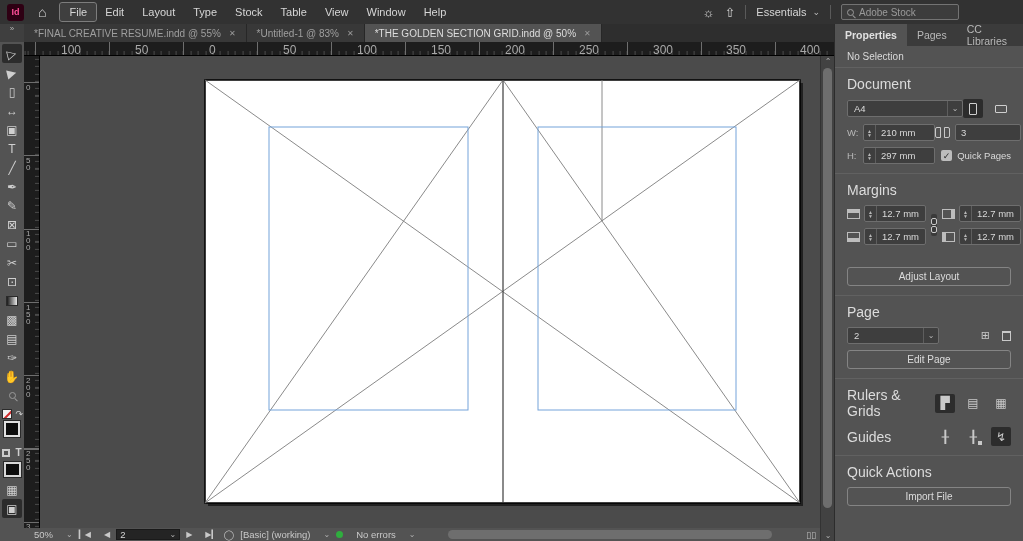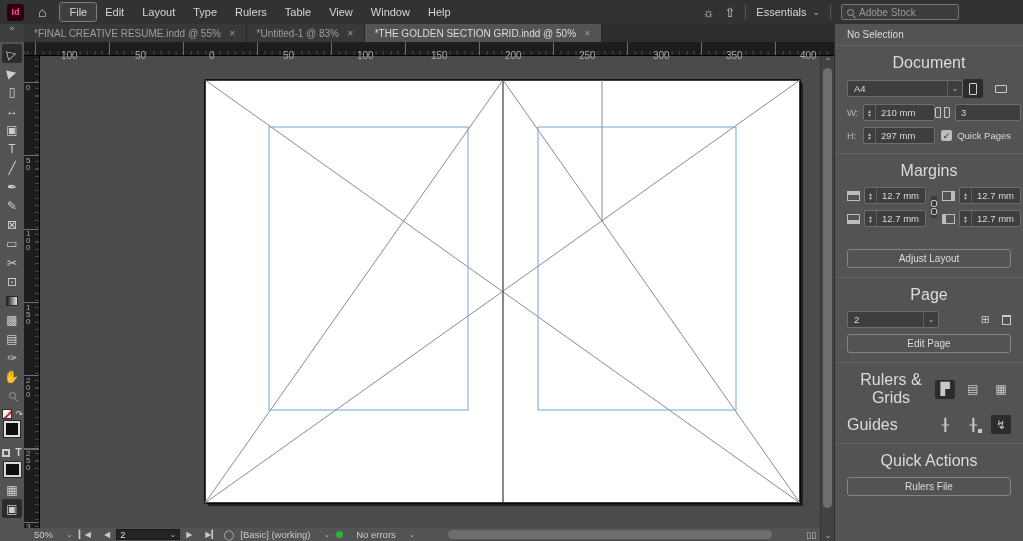--- a/index.html
+++ b/index.html
@@ -65,21 +65,21 @@
               outline:1px solid #2a2a2a; flex:none; }
 
   
   .hruler { position:absolute; left:24px; top:42px; width:810px; height:14px; background:#1d1d1d;
             border-bottom:1px solid #000; z-index:10;
             background-image:
               repeating-linear-gradient(90deg,#6e6e6e 0 1px,transparent 1px 74px),
               repeating-linear-gradient(90deg,#4a4a4a 0 1px,transparent 1px 7.4px);
             background-size:100% 100%,100% 4px; background-position:11px 0,3.6px bottom;
             background-repeat:no-repeat,repeat-x; }
-  .hruler .rlabel { position:absolute; top:8px; font-size:10px; color:#a8a8a8; }
+  .hruler .rlabel { position:absolute; top:1px; font-size:12px; color:#a8a8a8; }
   .vruler { position:absolute; left:24px; top:56px; width:16px; height:472px; background:#1d1d1d;
             border-right:1px solid #000; z-index:10;
             background-image:
               repeating-linear-gradient(180deg,#6e6e6e 0 1px,transparent 1px 73.3px),
               repeating-linear-gradient(180deg,#4a4a4a 0 1px,transparent 1px 7.3px);
             background-size:100% 100%,4px 100%; background-position:0 26px,right 2.9px;
             background-repeat:no-repeat,repeat-y; }
   .vruler .rlabel { position:absolute; left:2px; font-size:8px; color:#a8a8a8; line-height:7px; white-space:pre; }
 
   
@@ -105,21 +105,21 @@
 
   
   .panel { position:absolute; left:834px; top:24px; width:189px; height:517px; background:#535353;
            border-left:1px solid #2c2c2c; z-index:25; font-size:10.5px; }
   .panel-tabs { display:flex; height:22px; background:#3b3b3b; align-items:stretch; }
   .panel-tab { padding:0 10px; display:flex; align-items:center; color:#b9b9b9; font-size:10.5px; }
   .panel-tab.active { background:#535353; color:#e0e0e0; font-weight:bold; }
   .no-selection { height:22px; display:flex; align-items:center; padding-left:12px; color:#dadada;
                   border-bottom:1px solid #616161; font-size:10px; }
   .section { padding:8px 12px 9px 12px; border-bottom:1px solid #616161; }
-  .sec-title { color:#dcdcdc; font-size:16px; margin-bottom:7px;text-align:center; }
+  .sec-title { color:#dcdcdc; font-size:14px; margin-bottom:7px; }
   .row { display:flex; align-items:center; margin-bottom:6px; }
   .fld { display:flex; align-items:stretch; background:#3e3e3e; border:1px solid #6e6e6e; border-radius:2px; height:17px; }
   .fld .spin { width:12px; border-right:1px solid #5e5e5e; display:flex; flex-direction:column;
                align-items:center; justify-content:center; color:#b8b8b8; font-size:5px; line-height:4px; }
   .fld .val { display:flex; align-items:center; padding:0 5px; color:#dadada; font-size:9.5px; white-space:nowrap; }
   .dd { display:flex; align-items:center; background:#3e3e3e; border:1px solid #6e6e6e; border-radius:2px;
         height:17px; justify-content:space-between; padding-left:6px; color:#dadada; font-size:9.5px; }
   .dd .dd-chev { width:15px; align-self:stretch; border-left:1px solid #5e5e5e; display:flex;
                  align-items:center; justify-content:center; font-size:8px; color:#b8b8b8; }
   .mini-label { color:#b9b9b9; font-size:9.5px; width:16px; }
@@ -155,21 +155,21 @@
 <body>
 
 <div class="appbar">
   <div class="id-logo">Id</div>
   <div class="home-ico">⌂</div>
   <div class="menus">
       <div class="menu-item active">File</div>
       <div class="menu-item">Edit</div>
       <div class="menu-item">Layout</div>
       <div class="menu-item">Type</div>
-      <div class="menu-item">Rulers</div>
+      <div class="menu-item">Stock</div>
       <div class="menu-item">Table</div>
       <div class="menu-item">View</div>
       <div class="menu-item">Window</div>
       <div class="menu-item">Help</div>
     </div>
   <div class="appbar-right">
     <span class="bulb-ico">☼</span>
     <span class="share-ico">⇧</span>
     <span class="vsep"></span>
     <span class="workspace">
@@ -364,20 +364,25 @@
   </span>
   <span class="hscroll">
     <span class="thumb"></span>
   </span>
   <span class="sb-icons">
     <span>▯▯</span>
   </span>
 </div>
 
 <div class="panel">
+  <div class="panel-tabs">
+      <div class="panel-tab active">Properties</div>
+      <div class="panel-tab">Pages</div>
+      <div class="panel-tab">CC Libraries</div>
+    </div>
   <div class="no-selection">No Selection</div>
 
   <div class="section">
     <div class="sec-title">Document</div>
     <div class="row" style="justify-content:space-between">
       <div class="dd" style="width:116px">
         <span>A4</span>
         <span class="dd-chev">⌄</span>
       </div>
       <div class="tile-group">
@@ -496,15 +501,15 @@
       <span class="tile-group" id="gd-icons">
           <div class="tile rel">╂</div>
           <div class="tile rel">╂<span class="lock-dot"></span></div>
           <div class="tile rel active">↯</div>
         </span>
     </div>
   </div>
 
   <div class="section" style="border-bottom:none">
     <div class="sec-title">Quick Actions</div>
-    <button class="pbtn">Rulers File</button>
+    <button class="pbtn">Import File</button>
   </div>
 </div>
 
 </body></html>

